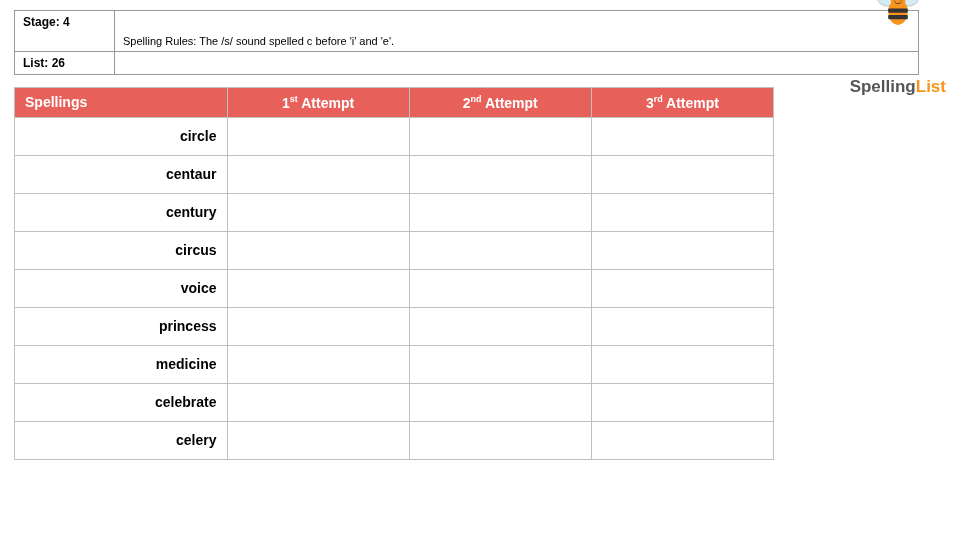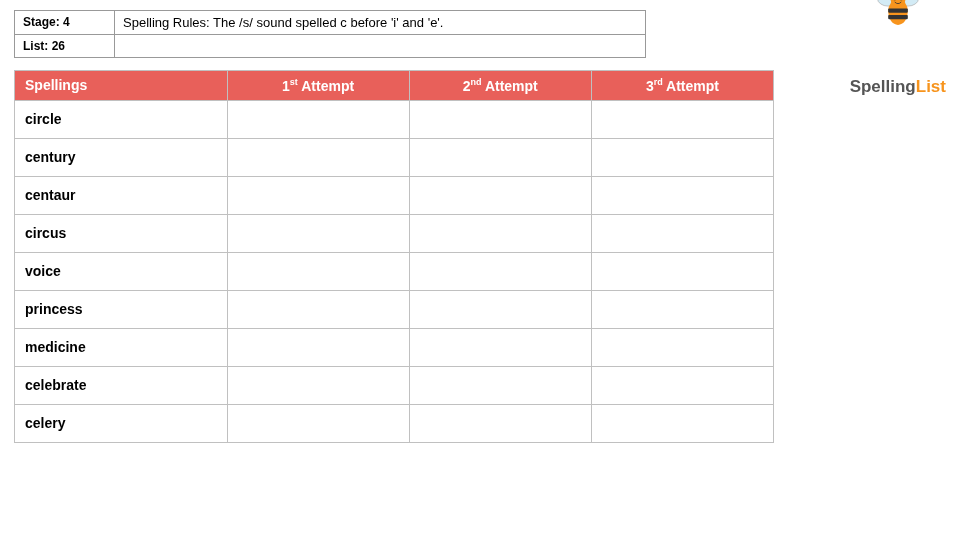--- a/index.html
+++ b/index.html
@@ -15,41 +15,42 @@
     .page-wrapper {
       width: 960px;
       height: 540px;
       padding: 10px 14px;
       position: relative;
     }
 
     
     .header-info {
       border: 1px solid #999;
-      width: 632px;
+      width: 905px;
       margin-bottom: 12px;
     }
     .header-row {
       display: flex;
       border-bottom: 1px solid #999;
     }
     .header-row:last-child {
       border-bottom: none;
     }
     .header-label {
       width: 100px;
       padding: 4px 8px;
       font-size: 12px;
       font-weight: bold;
       border-right: 1px solid #999;
     }
     .header-value {
       padding: 4px 8px;
-      font-size: 13px;
+      font-size: 11px;
       flex: 1;
+      margin-top: 20px;
     }
 
     
     .logo-area {
       position: absolute;
       top: 8px;
       right: 14px;
       width: 170px;
       height: 65px;
       display: flex;
@@ -90,20 +91,21 @@
       margin-left: 24px;
     }
     .spelling-table th.col-attempt {
       width: 24%;
     }
     .spelling-table td {
       border: 1px solid #c0c0c0;
       padding: 4px 10px;
       height: 38px;
       vertical-align: middle;
+      text-align: right;
     }
     .spelling-table td.word-cell {
       font-weight: bold;
       font-size: 14px;
     }
     .spelling-table tr:nth-child(even) td {
       background-color: #fff;
     }
     .spelling-table tr:nth-child(odd) td {
       background-color: #fff;
@@ -176,27 +178,27 @@
       </tr>
     </thead>
     <tbody id="words-tbody">
     <tr>
       <td class="word-cell">circle</td>
       <td></td>
       <td></td>
       <td></td>
     </tr>
         <tr>
+      <td class="word-cell">centaur</td>
+      <td></td>
+      <td></td>
+      <td></td>
+    </tr>
+        <tr>
       <td class="word-cell">century</td>
-      <td></td>
-      <td></td>
-      <td></td>
-    </tr>
-        <tr>
-      <td class="word-cell">centaur</td>
       <td></td>
       <td></td>
       <td></td>
     </tr>
         <tr>
       <td class="word-cell">circus</td>
       <td></td>
       <td></td>
       <td></td>
     </tr>

